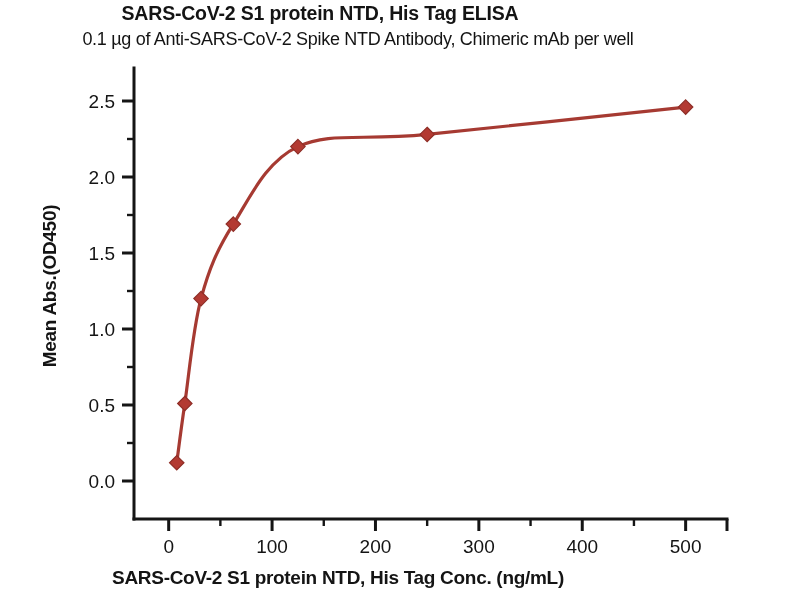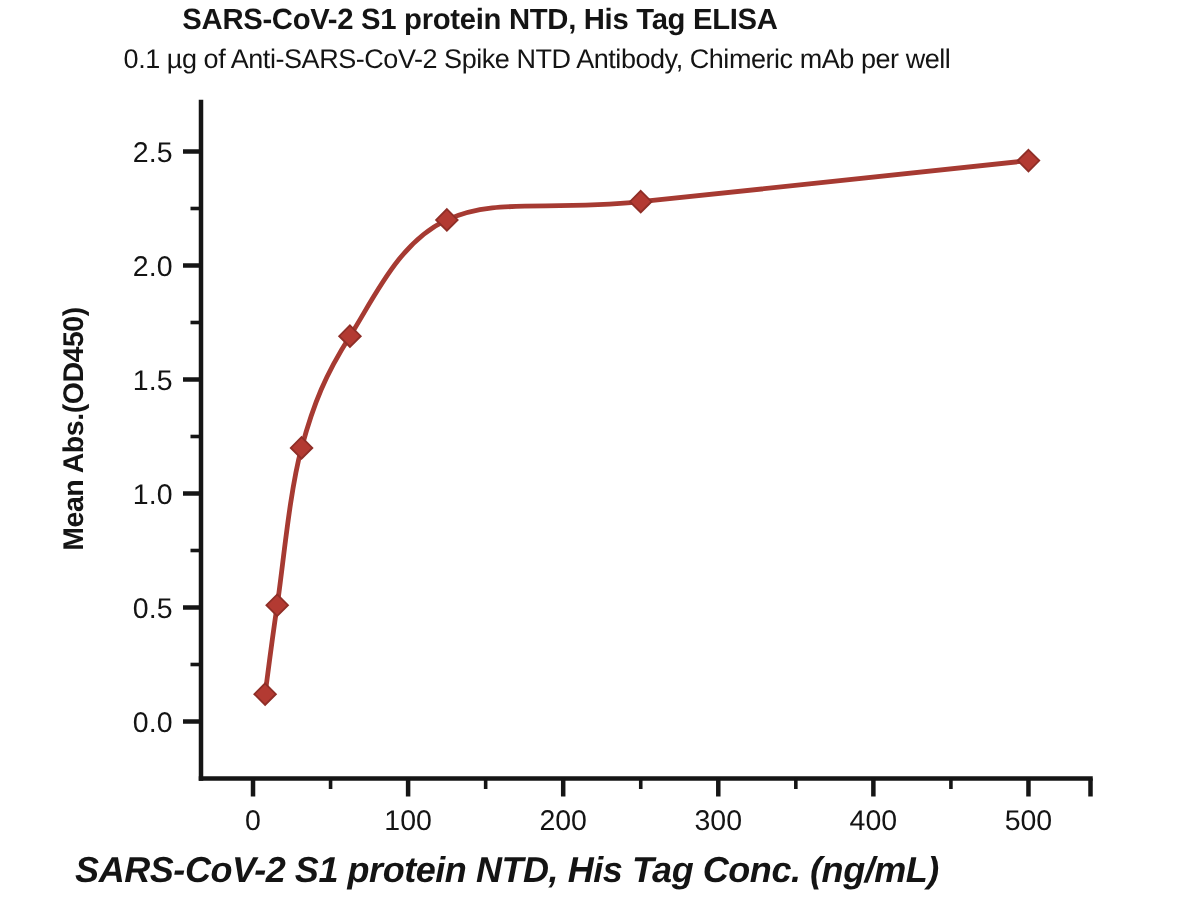--- a/index.html
+++ b/index.html
@@ -47,26 +47,25 @@
     white-space: nowrap;
   }
 
   
   #xlabel {
     position: absolute;
     left: 0;
     top: 567px;
     width: 676px;
     text-align: center;
-    font-size: 24px;
+    font-size: 19px;
     font-weight: bold;
     letter-spacing: -0.3px;
     color: #141414;
     white-space: nowrap;
-    font-style: italic;
   }
   #ylabel {
     position: absolute;
     left: -140px;
     top: 275px;
     width: 380px;
     text-align: center;
     transform: rotate(-90deg);
     transform-origin: center center;
     font-size: 19px;

